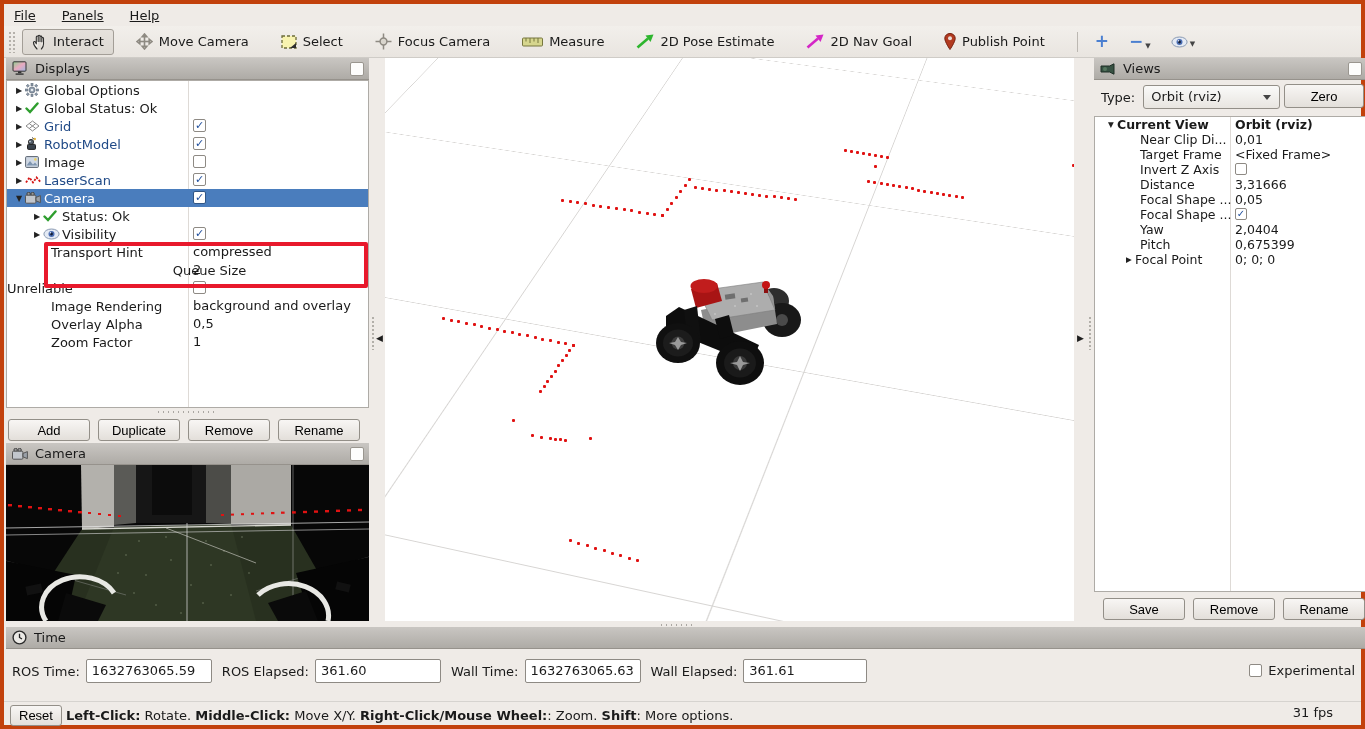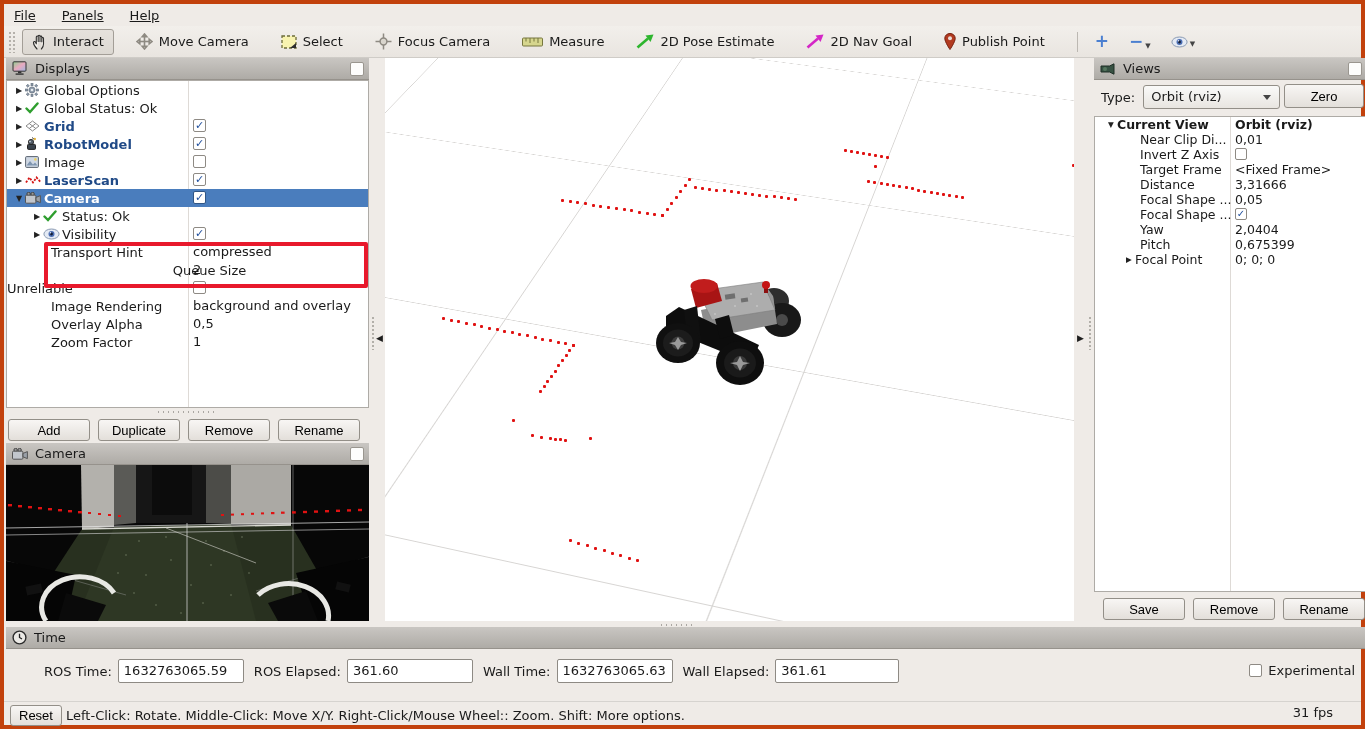--- a/index.html
+++ b/index.html
@@ -25,21 +25,21 @@
   .btn { display:inline-block; text-align:center; padding:2px 10px; height:22px; background:linear-gradient(#f8f6f4,#e3dfda); border:1px solid #938f88; border-radius:3px; font-size:13px; }
 
   
   #displays-panel { position:absolute; left:2px; top:54px; width:363px; height:383px; }
   #displays-tree { position:absolute; left:0; top:22px; width:363px; height:328px; background:#fff; border:1px solid #aeaba6; overflow:hidden; }
   #displays-colsep { position:absolute; left:181px; top:0; bottom:0; width:1px; background:#dedad6; }
   .trow { position:relative; height:18px; display:flex; align-items:center; }
   .trow .exp { width:12px; font-size:8px; color:#222; text-align:center; flex:none; }
   .trow .ico { width:19px; flex:none; display:flex; align-items:center; }
   .trow .lbl { white-space:nowrap; }
-  .trow.blink .lbl { color:#204a87; font-weight:bold; }
+  .trow.blink .lbl { color:#204a87; font-weight:normal; }
   .trow.sel { background:#4a7dbd; }
   .trow.sel .lbl { color:#fff; }
   .val { position:absolute; left:186px; top:0; height:18px; line-height:18px; white-space:nowrap; }
   .cbox { position:absolute; left:186px; top:2px; width:13px; height:13px; background:#fff; border:1px solid #8e8a84; border-radius:2px; font-size:11px; line-height:11px; text-align:center; color:#1f4e9c; font-weight:bold; }
   .trow.sel .cbox { border-color:#2f5585; }
   #displays-buttons { position:absolute; left:2px; bottom:0; display:flex; gap:8px; }
   #displays-scrolldots { position:absolute; left:150px; top:352px; width:60px; height:4px; background:radial-gradient(#aaa7a2 0.8px, transparent 1px); background-size:5px 4px; }
   #highlight-rect { position:absolute; left:38px; top:184px; width:324px; height:46px; border:4px solid #e8192c; border-radius:2px; pointer-events:none; z-index:5; }
 
   
@@ -82,21 +82,21 @@
   .tfield { display:flex; align-items:center; }
   .tfield .flabel { margin-right:6px; white-space:nowrap; }
   .finput { height:24px; background:#fff; border:1px solid #8e8a84; border-radius:2px; padding:0 5px; line-height:22px; }
   #experimental { position:absolute; right:12px; top:36px; display:flex; align-items:center; gap:6px; }
   .xbox { width:13px; height:13px; background:#fff; border:1px solid #8e8a84; border-radius:2px; }
 
   
   #statusbar { position:absolute; left:0; top:697px; width:100%; height:28px; border-top:1px solid #d6d3cf; }
   #reset-button { position:absolute; left:6px; top:3px; height:21px; padding:1px 8px; }
   #help-text { position:absolute; left:62px; top:6px; white-space:nowrap; }
-  #help-text b { font-weight:normal; }
+  #help-text b { font-weight:bold; }
   #fps { position:absolute; right:28px; top:3px; }
 
   svg { display:block; }
 </style>
 </head>
 <body>
 
 <div id="window">
 
   <div id="menubar">
@@ -663,26 +663,26 @@
     <div class="vrow hdr" style="padding-left: 10px;">
           <span class="exp">▼</span>
           <span class="lbl">Current View</span>
           <span class="vval hdrv" style="font-weight:bold">Orbit (rviz)</span>
         </div>
         <div class="vrow" style="padding-left: 45px;">
           <span class="lbl">Near Clip Di...</span>
           <span class="vval">0,01</span>
         </div>
         <div class="vrow" style="padding-left: 45px;">
+          <span class="lbl">Target Frame</span>
+          <span class="vval">&lt;Fixed Frame&gt;</span>
+        </div>
+        <div class="vrow" style="padding-left: 45px;">
           <span class="lbl">Invert Z Axis</span>
           <span class="vcbox"></span>
-        </div>
-        <div class="vrow" style="padding-left: 45px;">
-          <span class="lbl">Target Frame</span>
-          <span class="vval">&lt;Fixed Frame&gt;</span>
         </div>
         <div class="vrow" style="padding-left: 45px;">
           <span class="lbl">Distance</span>
           <span class="vval">3,31666</span>
         </div>
         <div class="vrow" style="padding-left: 45px;">
           <span class="lbl">Focal Shape ...</span>
           <span class="vval">0,05</span>
         </div>
         <div class="vrow" style="padding-left: 45px;">
@@ -712,21 +712,21 @@
 
   <div id="time-panel">
     <div class="ptitle">
       <svg width="15" height="15" viewBox="0 0 15 15">
         <circle cx="7.5" cy="7.5" r="6.4" fill="#ebe9e5" stroke="#2b2b2b" stroke-width="1.4"></circle>
         <path d="M7.5,3.8 V7.5 L10,9" stroke="#222" stroke-width="1.3" fill="none"></path>
       </svg>
       <span>Time</span>
     </div>
     <div id="time-fields">
-        <div class="tfield" style="margin-right: 10px; margin-left: 32px;">
+        <div class="tfield" style="margin-right: 10px;">
           <span class="flabel">ROS Time:</span>
           <span class="finput" style="width:126px">1632763065.59</span>
         </div>
         <div class="tfield" style="margin-right: 10px;">
           <span class="flabel">ROS Elapsed:</span>
           <span class="finput" style="width:126px">361.60</span>
         </div>
         <div class="tfield" style="margin-right: 10px;">
           <span class="flabel">Wall Time:</span>
           <span class="finput" style="width:116px">1632763065.63</span>

